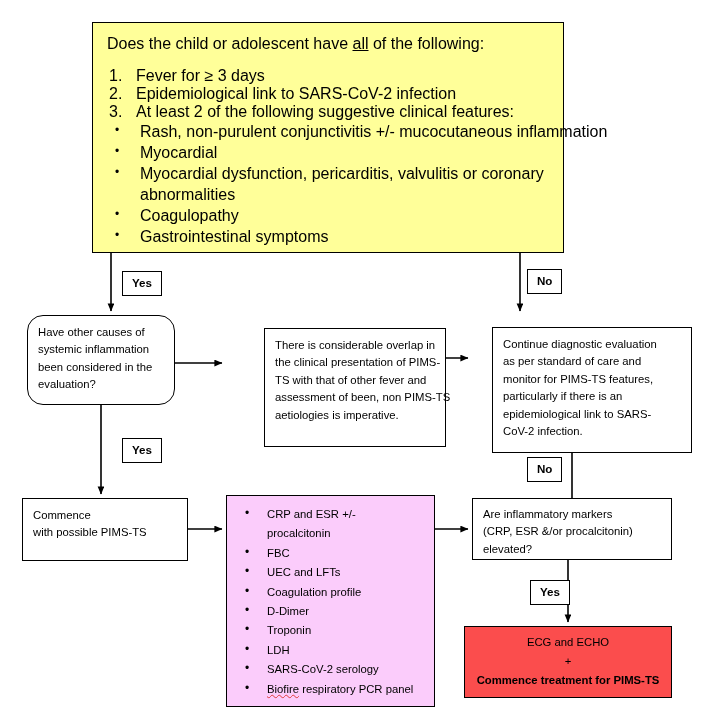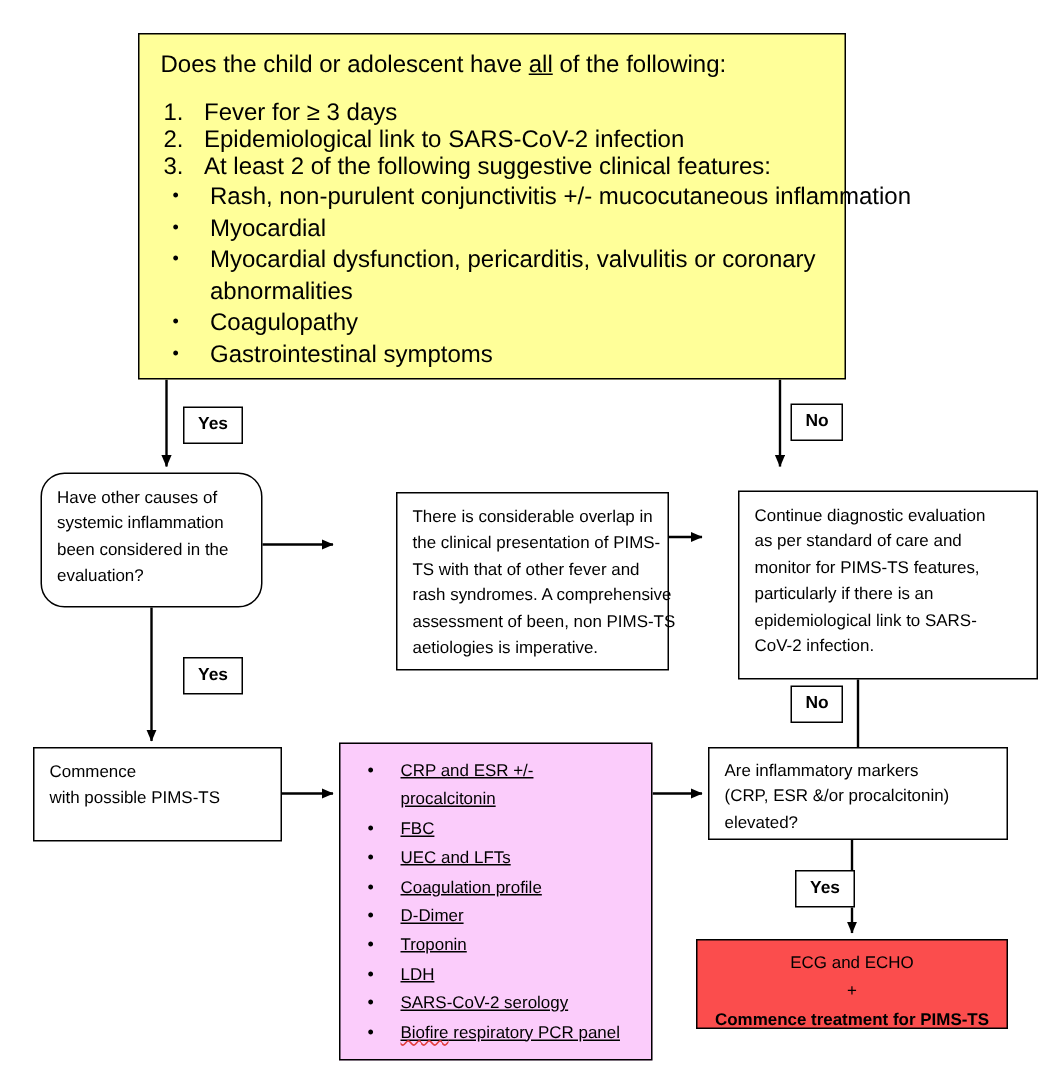--- a/index.html
+++ b/index.html
@@ -113,21 +113,20 @@
     left: 226px; top: 495px;
     width: 209px; height: 212px;
     background: #fbccfb;
     padding: 9px 8px 8px 10px;
   }
   #box-investigations ul { margin: 0; padding: 0; list-style: none; }
   #box-investigations ul > li {
     position: relative;
     padding-left: 30px;
     line-height: 19.4px;
-    text-decoration: underline;
   }
   #box-investigations ul > li::before {
     content: "\2022";
     position: absolute;
     left: 8px; top: -1px;
     font-size: 12px;
   }
   #box-investigations ul > li .cont { display: block; }
   .spell {
     text-decoration: underline;
@@ -138,21 +137,21 @@
   }
 
   #box-markers {
     left: 472px; top: 498px;
     width: 200px; height: 62px;
     padding: 7px 10px 6px 10px;
   }
 
   #box-treatment {
     left: 464px; top: 626px;
-    width: 208px; height: 60px;
+    width: 208px; height: 72px;
     background: #fb4d4d;
     padding: 6px 6px 6px 6px;
     text-align: center;
     line-height: 19px;
   }
   #box-treatment .bold { font-weight: bold; }
 
   
   .edge-label {
     position: absolute;
@@ -248,21 +247,20 @@
     <span class="ln">Have other causes of</span>
     <span class="ln">systemic inflammation</span>
     <span class="ln">been considered in the</span>
     <span class="ln">evaluation?</span>
   </div>
 
   <div class="node" id="box-overlap">
     <span class="ln">There is considerable overlap in</span>
     <span class="ln">the clinical presentation of PIMS-</span>
     <span class="ln">TS with that of other fever and</span>
-    <span class="ln">rash syndromes. A comprehensive</span>
     <span class="ln">assessment of been, non PIMS-TS</span>
     <span class="ln">aetiologies is imperative.</span>
   </div>
 
   <div class="node" id="box-continue">
     <span class="ln">Continue diagnostic evaluation</span>
     <span class="ln">as per standard of care and</span>
     <span class="ln">monitor for PIMS-TS features,</span>
     <span class="ln">particularly if there is an</span>
     <span class="ln">epidemiological link to SARS-</span>

